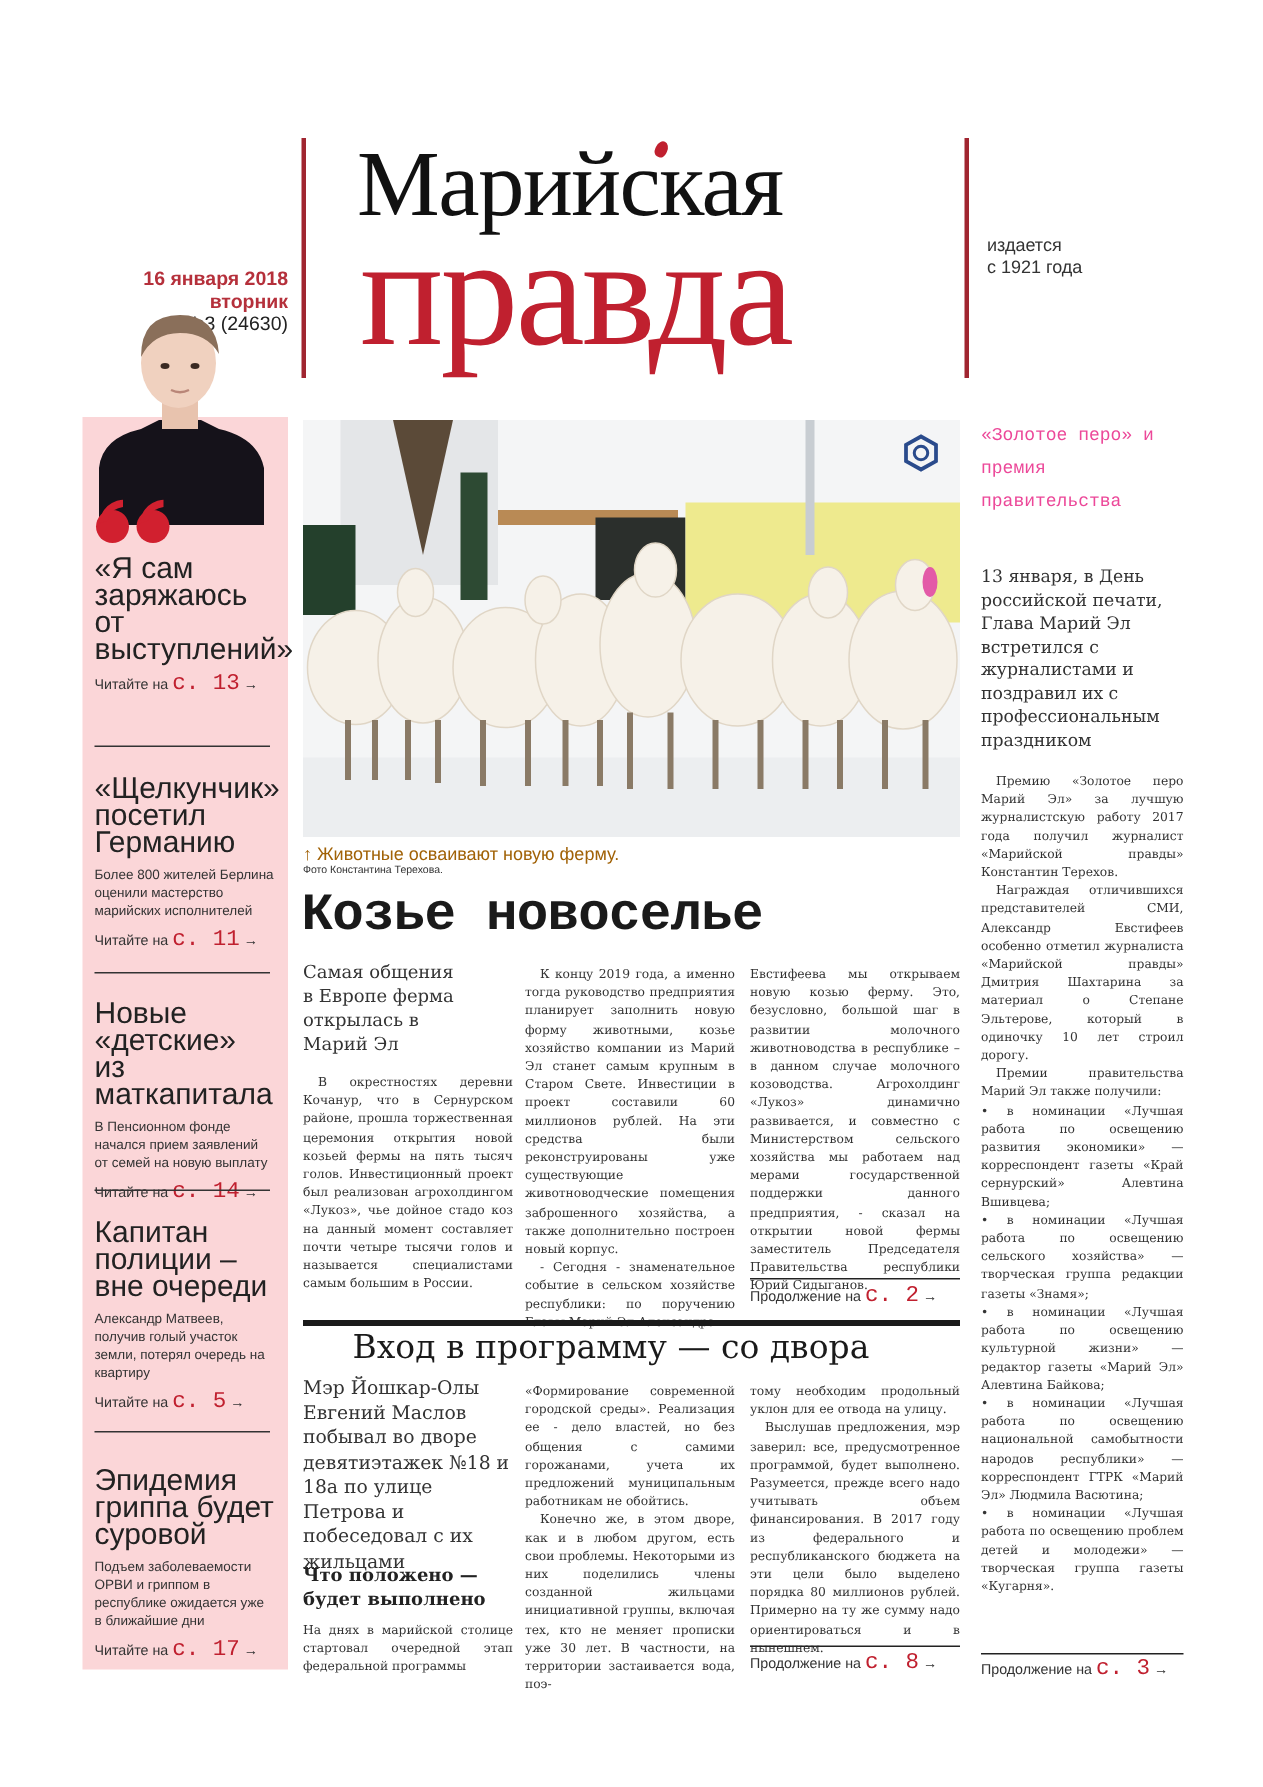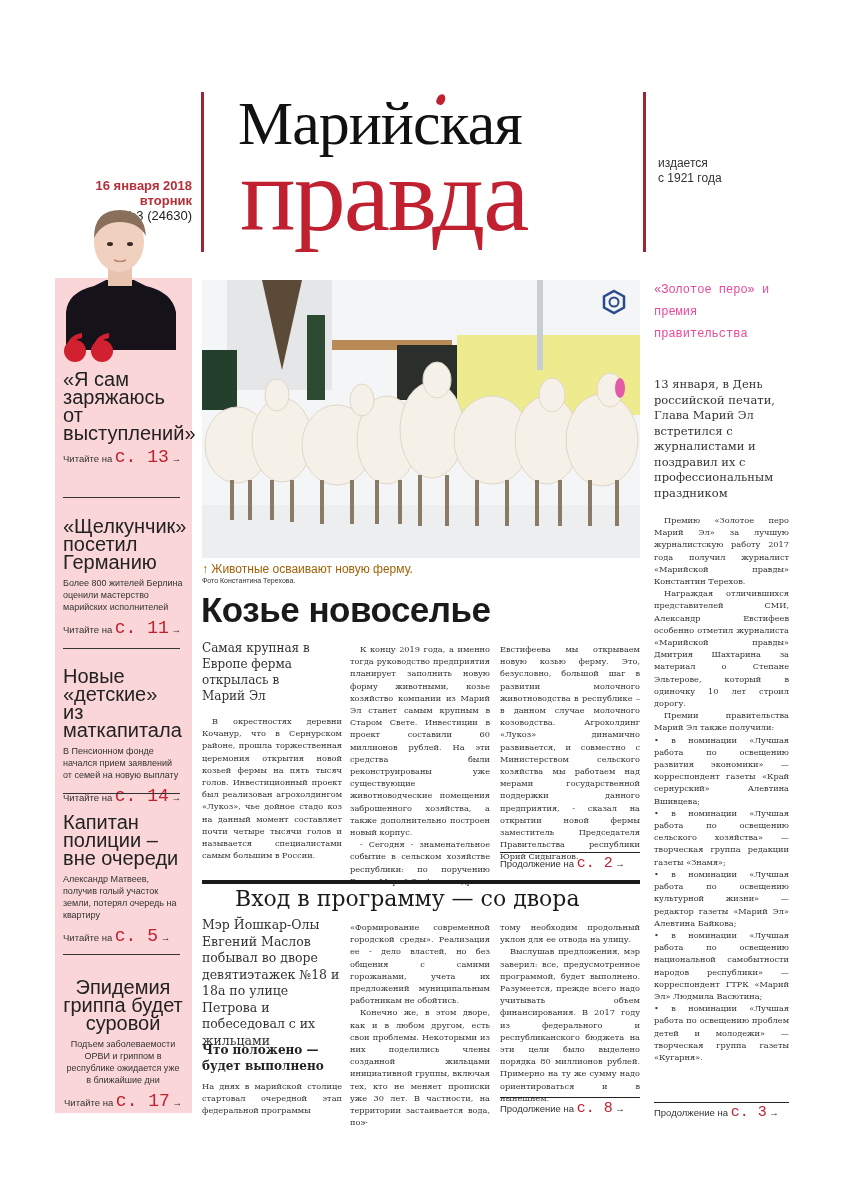--- a/index.html
+++ b/index.html
@@ -17,28 +17,28 @@
   .since { left:658px; top:156px; font-family:"Liberation Sans",sans-serif; font-size:12px; line-height:15px; color:#333; }
 
   
   .sidebar { left:55px; top:278px; width:137px; height:835px; background:#fbd6d8; }
   .portrait { left:58px; top:200px; width:122px; height:150px; }
   .quote-marks { left:62px; top:333px; }
   .sb-item { position:absolute; left:63px; width:120px; font-family:"Liberation Sans",sans-serif; }
   .sb-title { font-size:20px; line-height:18px; color:#222; }
   .sb-text { font-size:9px; line-height:12px; color:#333; margin-top:6px; }
   .sb-read { font-size:9.5px; color:#333; margin-top:5px; }
-  .sb-read .pg { font-family:"Liberation Mono",monospace; font-size:18px; color:#c0202f; }
+  .sb-read .pg { font-family:"Liberation Mono",monospace; font-size:15px; color:#c0202f; }
   .sb-sep { position:absolute; left:63px; width:117px; height:1px; background:#333; }
 
   
   .photo { left:202px; top:280px; width:438px; height:278px; overflow:hidden; background:#f3f3f3; }
   .caption { left:202px; top:562px; font-family:"Liberation Sans",sans-serif; font-size:12px; color:#a16207;text-align:right; }
   .credit { left:202px; top:577px; font-family:"Liberation Sans",sans-serif; font-size:7px; color:#333; }
-  .headline { left:201px; top:585px; font-family:Liberation Sans, sans-serif; font-weight:bold; font-size:35px; line-height:50px; color:#1a1a1a; letter-spacing:-0.5px; }
+  .headline { left:201px; top:585px; font-family:Liberation Mono, monospace; font-weight:bold; font-size:35px; line-height:50px; color:#1a1a1a; letter-spacing:-0.5px; }
 
   .lead { font-family:"DejaVu Serif",serif; font-size:12px; line-height:16px; color:#333; }
   .body-col { font-family:"DejaVu Serif",serif; font-size:8.2px; line-height:12.2px; color:#333; text-align:justify; hyphens:manual; }
   .body-col p { margin:0; text-indent:10px; }
   .body-col p.noindent { text-indent:0; }
   .cont { font-family:"Liberation Sans",sans-serif; font-size:9.5px; color:#333; }
   .cont .pg { font-family:"Liberation Mono",monospace; font-size:15px; color:#c0202f; }
   .hr-thin { height:1px; background:#222; }
   .hr-thick { height:4px; background:#1a1a1a; }
 
@@ -133,21 +133,21 @@
   <div class="sb-title">Капитан полиции – вне очереди</div>
   <div class="sb-text">Александр Матвеев, получив голый участок земли, потерял очередь на квартиру</div>
   <div class="sb-read">
     <span>Читайте на</span>
     <span class="pg">с. 5</span>
     <span>→</span>
   </div>
 </div>
 <div class="sb-sep" style="top:954px;"></div>
 
-<div class="sb-item" style="top:978px;text-align:center;">
+<div class="sb-item" style="top:978px;">
   <div class="sb-title">Эпидемия гриппа будет суровой</div>
   <div class="sb-text">Подъем заболеваемости ОРВИ и гриппом в республике ожидается уже в ближайшие дни</div>
   <div class="sb-read">
     <span>Читайте на</span>
     <span class="pg">с. 17</span>
     <span>→</span>
   </div>
 </div>
 
 <div class="abs photo">
@@ -205,21 +205,21 @@
       <circle cx="0" cy="0" r="4.5" fill="none" stroke="#2a4b8c" stroke-width="2"></circle>
     </g>
   </svg>
 </div>
 
 <div class="abs caption">↑ Животные осваивают новую ферму.</div>
 <div class="abs credit">Фото Константина Терехова.</div>
 
 <div class="abs headline">Козье новоселье</div>
 
-<div class="abs lead" style="left:202px; top:640px; width:110px;">Самая крупная в Европе ферма открылась в Марий Эл</div>
+<div class="abs lead" style="left:202px; top:640px; width:110px;">Самая общения в Европе ферма открылась в Марий Эл</div>
 
 <div class="abs body-col" style="left:202px; top:715px; width:140px;">
   <p>В окрестностях деревни Кочанур, что в Сернурском районе, прошла торжественная церемония открытия новой козьей фермы на пять тысяч голов. Инвестиционный проект был реализован агрохолдингом «Лукоз», чье дойное стадо коз на данный момент составляет почти четыре тысячи голов и называется специалистами самым большим в России.</p>
 </div>
 <div class="abs body-col" style="left:350px; top:643px; width:140px;">
   <p>К концу 2019 года, а именно тогда руководство предприятия планирует заполнить новую форму животными, козье хозяйство компании из Марий Эл станет самым крупным в Старом Свете. Инвестиции в проект составили 60 миллионов рублей. На эти средства были реконструированы уже существующие животноводческие помещения заброшенного хозяйства, а также дополнительно построен новый корпус.</p>
   <p>- Сегодня - знаменательное событие в сельском хозяйстве республики: по поручению Главы Марий Эл Александра</p>
 </div>
 <div class="abs body-col" style="left:500px; top:643px; width:140px;">
   <p class="noindent">Евстифеева мы открываем новую козью ферму. Это, безусловно, большой шаг в развитии молочного животноводства в республике – в данном случае молочного козоводства. Агрохолдинг «Лукоз» динамично развивается, и совместно с Министерством сельского хозяйства мы работаем над мерами государственной поддержки данного предприятия, - сказал на открытии новой фермы заместитель Председателя Правительства республики Юрий Сидыганов.</p>

